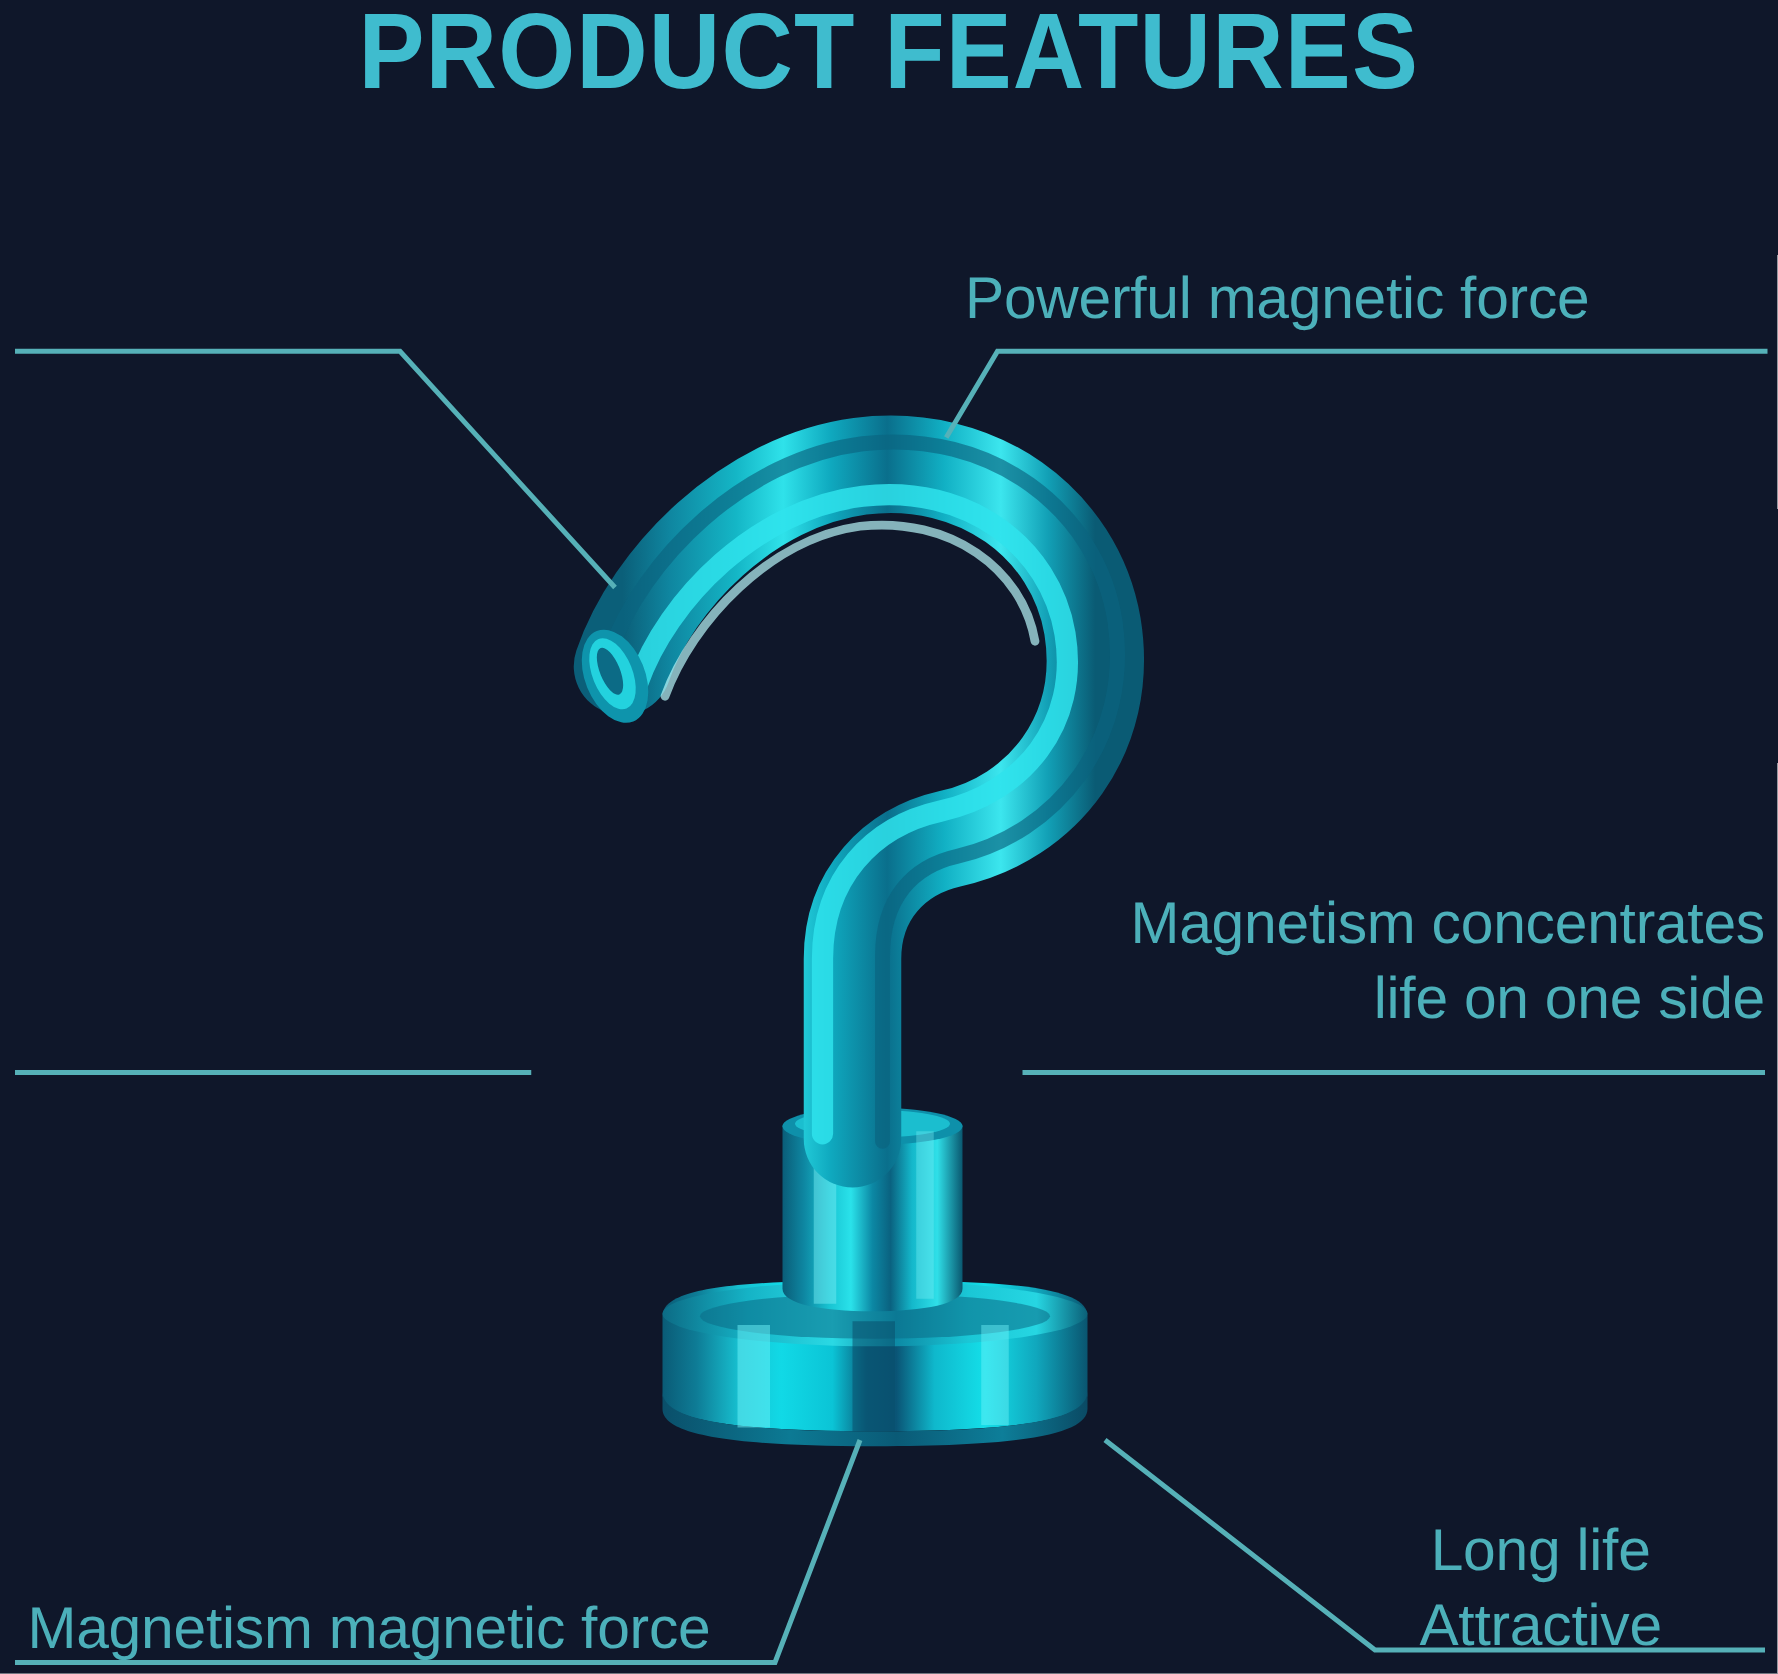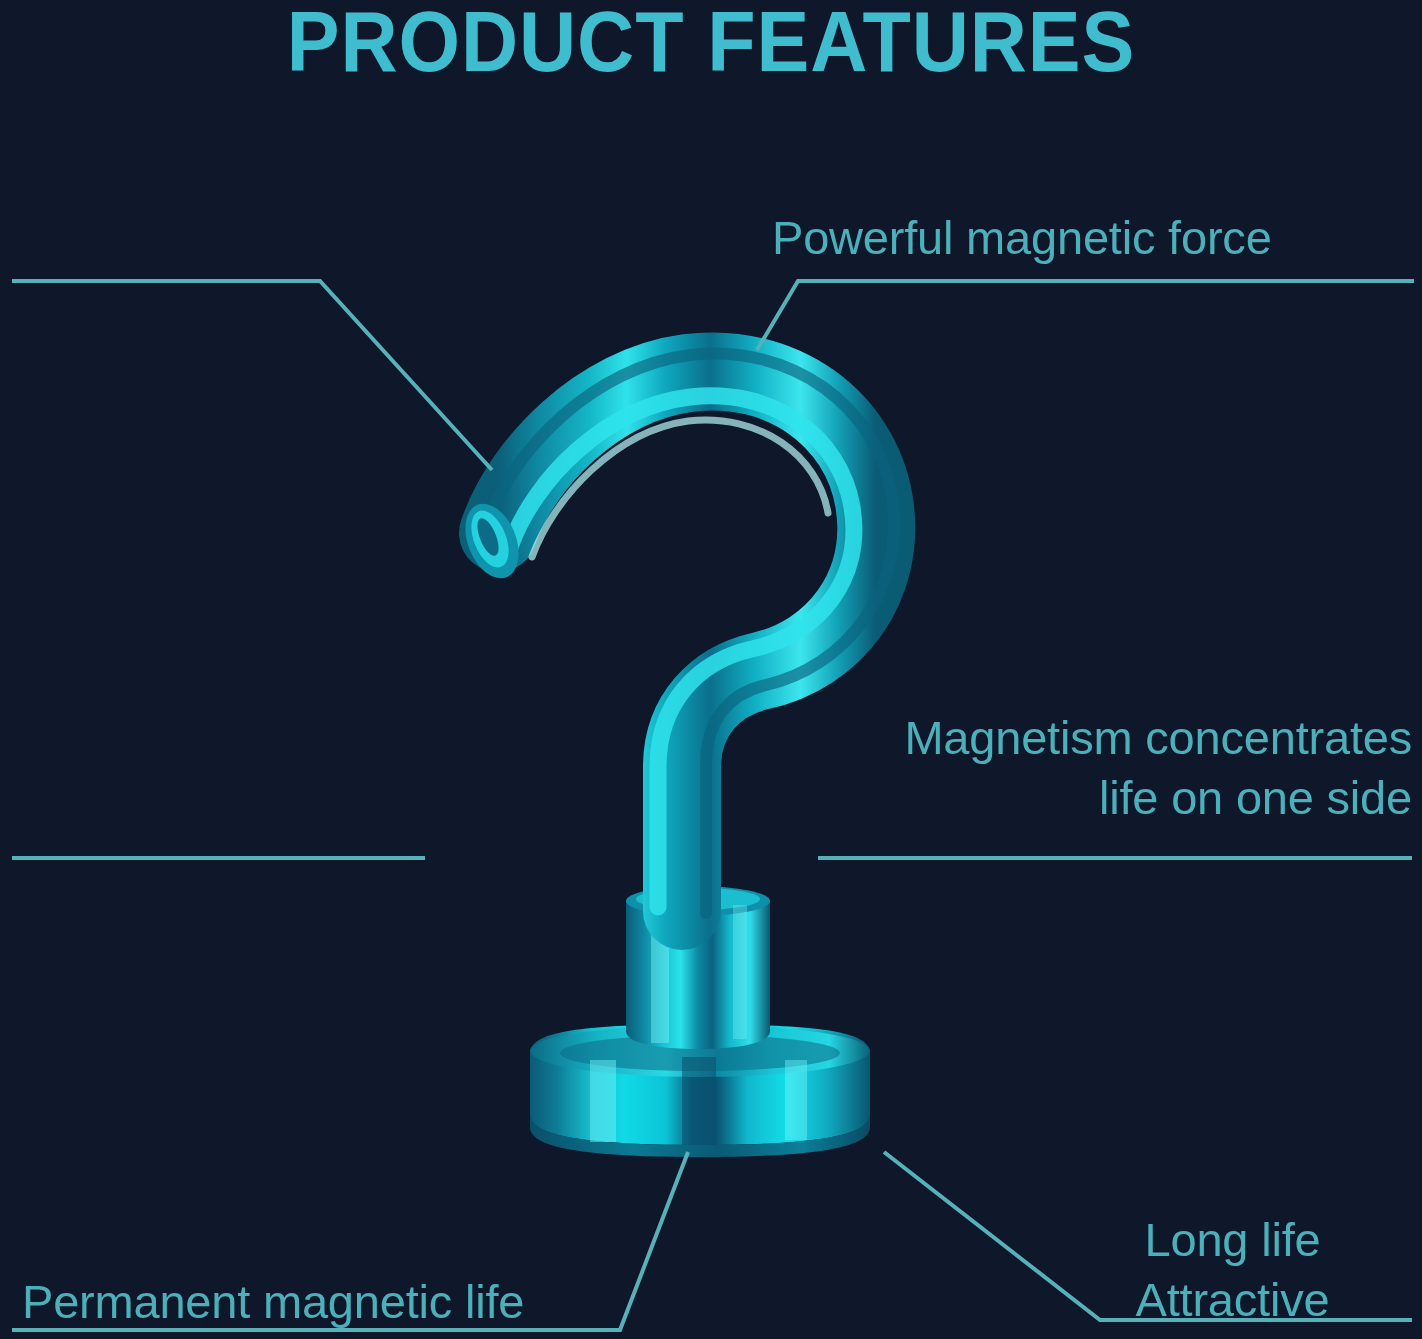--- a/index.html
+++ b/index.html
@@ -241,18 +241,18 @@
     </g>
   </svg>
 
 
   <div class="label left" id="label-powerful">Powerful magnetic force</div>
 
 
   <div class="label right" id="label-concentrates">Magnetism concentrates
 life on one side</div>
 
-  <div class="label left" id="label-permanent">Permanent magnetic life</div>
+  <div class="label left" id="label-permanent">Magnetism magnetic force</div>
 
   <div class="label left" id="label-long-life">Long life
 Attractive</div>
 
 </div>
 
 </body></html>

